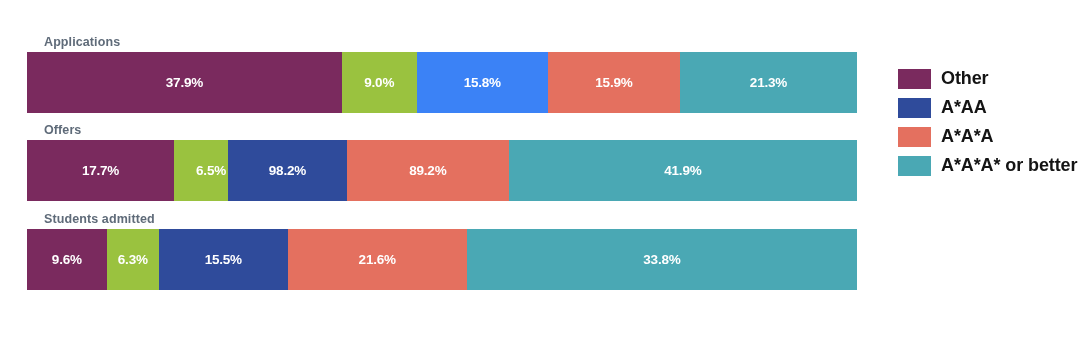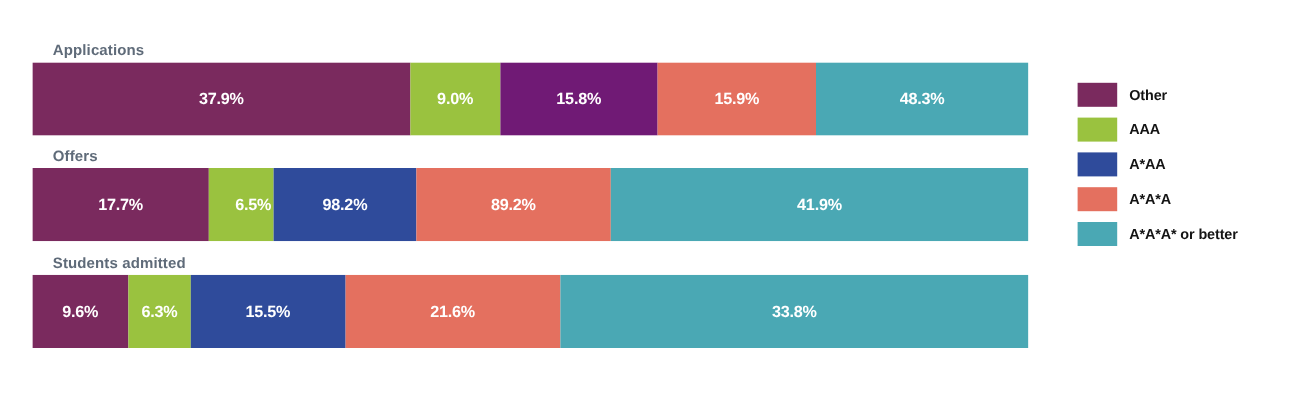--- a/index.html
+++ b/index.html
@@ -88,21 +88,21 @@
   }
 
   .legend-swatch {
     width: 33px;
     height: 20px;
     flex: 0 0 33px;
   }
 
   .legend-label {
     margin-left: 10px;
-    font-size: 12px;
+    font-size: 18px;
     font-weight: bold;
     color: #141414;
     white-space: nowrap;
     letter-spacing: -0.1px;
   }
 </style>
 </head>
 <body>
 
 <div id="chart-root">
@@ -110,28 +110,28 @@
   <div id="plot-area">
       <div class="bar-group">
         <div class="row-label">Applications</div>
         <div class="bar-track">
           <div class="bar-seg" style="width: 37.9379%; background: rgb(122, 42, 94);">
             <span class="seg-value">37.9%</span>
           </div>
           <div class="bar-seg" style="width: 9.00901%; background: rgb(154, 194, 63);">
             <span class="seg-value">9.0%</span>
           </div>
-          <div class="bar-seg" style="width: 15.8158%; background: #701a75;">
+          <div class="bar-seg" style="width: 15.8158%; background: #3b82f6;">
             <span class="seg-value">15.8%</span>
           </div>
           <div class="bar-seg" style="width: 15.9159%; background: rgb(228, 112, 95);">
             <span class="seg-value">15.9%</span>
           </div>
           <div class="bar-seg" style="width: 21.3213%; background: rgb(74, 168, 180);">
-            <span class="seg-value">48.3%</span>
+            <span class="seg-value">21.3%</span>
           </div>
         </div>
       </div>
       <div class="gap-1"></div>
       <div class="bar-group">
         <div class="row-label">Offers</div>
         <div class="bar-track">
           <div class="bar-seg" style="width: 17.7177%; background: rgb(122, 42, 94);">
             <span class="seg-value">17.7%</span>
           </div>
@@ -171,24 +171,20 @@
         </div>
       </div>
     </div>
 
   <div id="legend">
       <div class="legend-item">
         <span class="legend-swatch" style="background: rgb(122, 42, 94);"></span>
         <span class="legend-label">Other</span>
       </div>
       <div class="legend-item">
-        <span class="legend-swatch" style="background: rgb(154, 194, 63);"></span>
-        <span class="legend-label">AAA</span>
-      </div>
-      <div class="legend-item">
         <span class="legend-swatch" style="background: rgb(47, 75, 155);"></span>
         <span class="legend-label">A*AA</span>
       </div>
       <div class="legend-item">
         <span class="legend-swatch" style="background: rgb(228, 112, 95);"></span>
         <span class="legend-label">A*A*A</span>
       </div>
       <div class="legend-item">
         <span class="legend-swatch" style="background: rgb(74, 168, 180);"></span>
         <span class="legend-label">A*A*A* or better</span>

